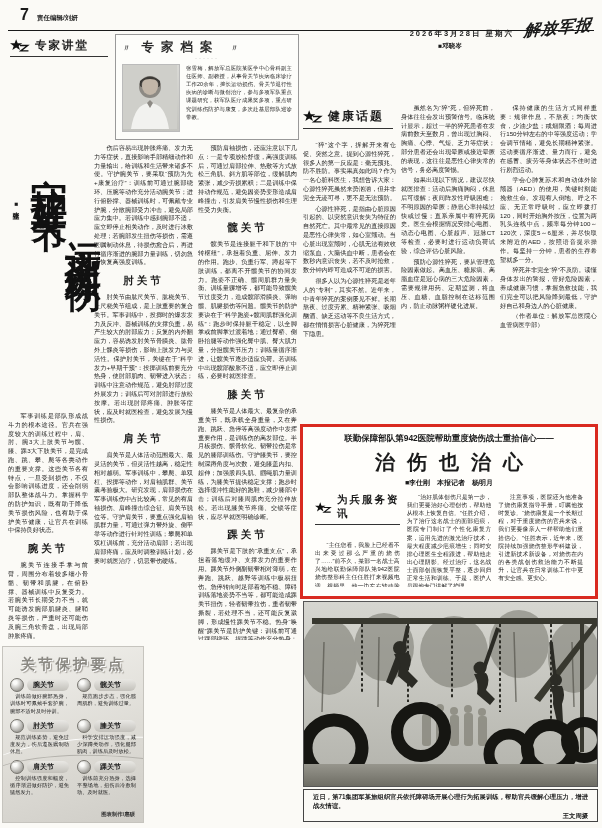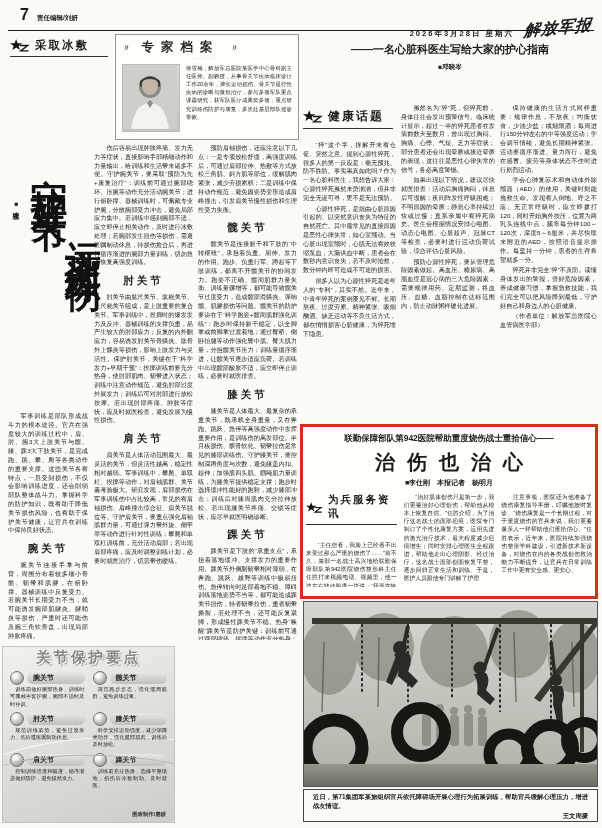--- a/index.html
+++ b/index.html
@@ -31,23 +31,23 @@
   .bio{font-size:5.4px;line-height:1.5;text-align:justify;color:#222;}
   
   .vtitle{position:absolute;writing-mode:vertical-rl;text-orientation:upright;
         font-weight:900;font-size:36px;letter-spacing:9px;color:#111;}
   .vbyline{position:absolute;writing-mode:vertical-rl;text-orientation:upright;font-size:6.5px;font-weight:bold;}
   
   .col{position:absolute;overflow:hidden;}
   .col p{margin:0 0 2px;font-size:6.2px;line-height:1.42;text-align:justify;text-indent:2em;}
   .jhead{font-size:10.5px;font-weight:900;text-align:center;letter-spacing:3px;margin:7px 0 5px;}
   
-  .info{position:absolute;left:2px;top:646px;width:173px;height:177px;box-sizing:border-box;
+  .info{position:absolute;left:2px;top:646px;width:142px;height:177px;box-sizing:border-box;
         border:1px solid #c6c4be;background:linear-gradient(160deg,#f2f1ed 0%,#dedcd6 55%,#cfcdc7 100%);
-        padding:1px 7px;overflow:hidden;}
+        padding:8px 7px;overflow:hidden;}
   .info:before{content:"";position:absolute;left:-30px;bottom:14px;width:260px;height:70px;
         border-top:1px solid rgba(255,255,255,.9);border-radius:50%;transform:rotate(-3deg);}
   .info:after{content:"";position:absolute;left:-20px;bottom:6px;width:240px;height:60px;
         border-top:1px solid #b3b1ab;border-radius:50%;transform:rotate(2deg);}
   .info .ttl{text-align:center;font-size:14.5px;font-weight:900;letter-spacing:3px;color:#8a8882;
         text-shadow:1px 1px 0 #fff,2px 2px 1px #a39f98;margin-bottom:4px;}
   .igrid{display:grid;grid-template-columns:1fr 1fr;column-gap:8px;row-gap:4px;position:relative;}
   .iitem .h{display:flex;align-items:center;gap:3px;margin-bottom:1px;}
   .icircle{width:12px;height:12px;border-radius:50%;border:1px solid #76746e;
         background:radial-gradient(circle at 35% 30%,#fbfbf9 15%,#918f89 85%);}
@@ -55,21 +55,21 @@
         background:linear-gradient(#e9e8e4,#c2c0ba);color:#222;}
   .iitem .t{font-size:5.2px;line-height:1.4;text-align:justify;text-indent:1em;color:#222;}
   .icred{position:absolute;right:8px;bottom:4px;font-size:5.4px;font-weight:bold;color:#333;}
   
   .mhead{position:absolute;left:300px;top:36px;width:300px;text-align:center;}
   .mhead h1{margin:0;font-size:22.5px;font-weight:900;letter-spacing:0;}
   .mhead .sub{font-size:11px;font-weight:900;margin-top:6px;}
   .mhead .by{font-size:6.5px;font-weight:bold;margin-top:6px;}
   
   .redbox{position:absolute;left:300px;top:424px;width:298px;height:175px;box-sizing:border-box;
-        border:3px solid #d92a20;background:#fffefb;padding:4px 3px;overflow:hidden;}
+        border:3px solid #d92a20;background:#fffefb;padding:4px 12px;overflow:hidden;}
   .redbox .kick{text-align:center;font-size:8.5px;font-weight:900;margin-top:2px;}
   .redbox h2{margin:4px 0 2px;text-align:center;font-size:20px;font-weight:900;letter-spacing:12px;text-indent:12px;}
   .redbox .by{text-align:center;font-size:7px;font-weight:900;margin-bottom:5px;}
   .redbox .cols{display:flex;gap:7px;height:94px;overflow:hidden;}
   .redbox .c{flex:1;overflow:hidden;}
   .redbox .c p{margin:0 0 2px;font-size:5.8px;line-height:1.4;text-align:justify;text-indent:2em;}
   .redbox .lbl{margin-bottom:16px;}
   .redbox .lbl .txt{font-size:10.5px;}
   
   .photo{position:absolute;left:303px;top:601px;width:295px;height:186px;border:1px solid #555;
@@ -96,21 +96,21 @@
       <span class="date">2026年3月28日 星期六</span>
       <span class="masthead">解放军报</span>
     </div>
   </div>
 
   <div class="lbl lblpos-expert">
     <svg class="starz" width="20" height="15" viewBox="0 0 26 18">
       <polygon points="8,1 10,6.2 16,6.2 11.2,9.6 13,15 8,11.6 3,15 4.8,9.6 0,6.2 6,6.2" fill="#111"></polygon>
       <path d="M13 9 h10 l-9 7 h10" stroke="#111" stroke-width="1.8" fill="none"></path>
     </svg>
-    <span class="txt">采取冰敷</span>
+    <span class="txt">专家讲堂</span>
   </div>
 
   <div class="profile">
     <div class="ttl"><span class="m">〃</span> <span>专家档案</span> <span class="m">〃</span></div>
     <div class="dots">······</div>
     <div class="row">
       <div class="pphoto">
         <svg width="54" height="64" viewBox="0 0 54 64">
           <rect width="54" height="64" fill="#cfcfca"></rect>
           <circle cx="27" cy="22" r="11" fill="#8d8a84"></circle>
@@ -193,21 +193,20 @@
             <span class="icircle"></span>
           <span class="ipill">踝关节</span>
           </div>
         <div class="t">训练前充分热身，选择平整场地，扭伤后冷敷制动、及时就医。</div>
       </div>
     </div>
     <div class="icred">图表制作/扈硕</div>
   </div>
 
   <div class="mhead">
-    <div class="sub">——一名心脏科医生写给大家的护心指南</div>
     <div class="by">■邓晓岑</div>
   </div>
 
   <div class="lbl lblpos-health">
     <svg class="starz" width="20" height="15" viewBox="0 0 26 18">
       <polygon points="8,1 10,6.2 16,6.2 11.2,9.6 13,15 8,11.6 3,15 4.8,9.6 0,6.2 6,6.2" fill="#111"></polygon>
       <path d="M13 9 h10 l-9 7 h10" stroke="#111" stroke-width="1.8" fill="none"></path>
     </svg>
     <span class="txt" style="font-size:12px;">健康话题</span>
   </div>

